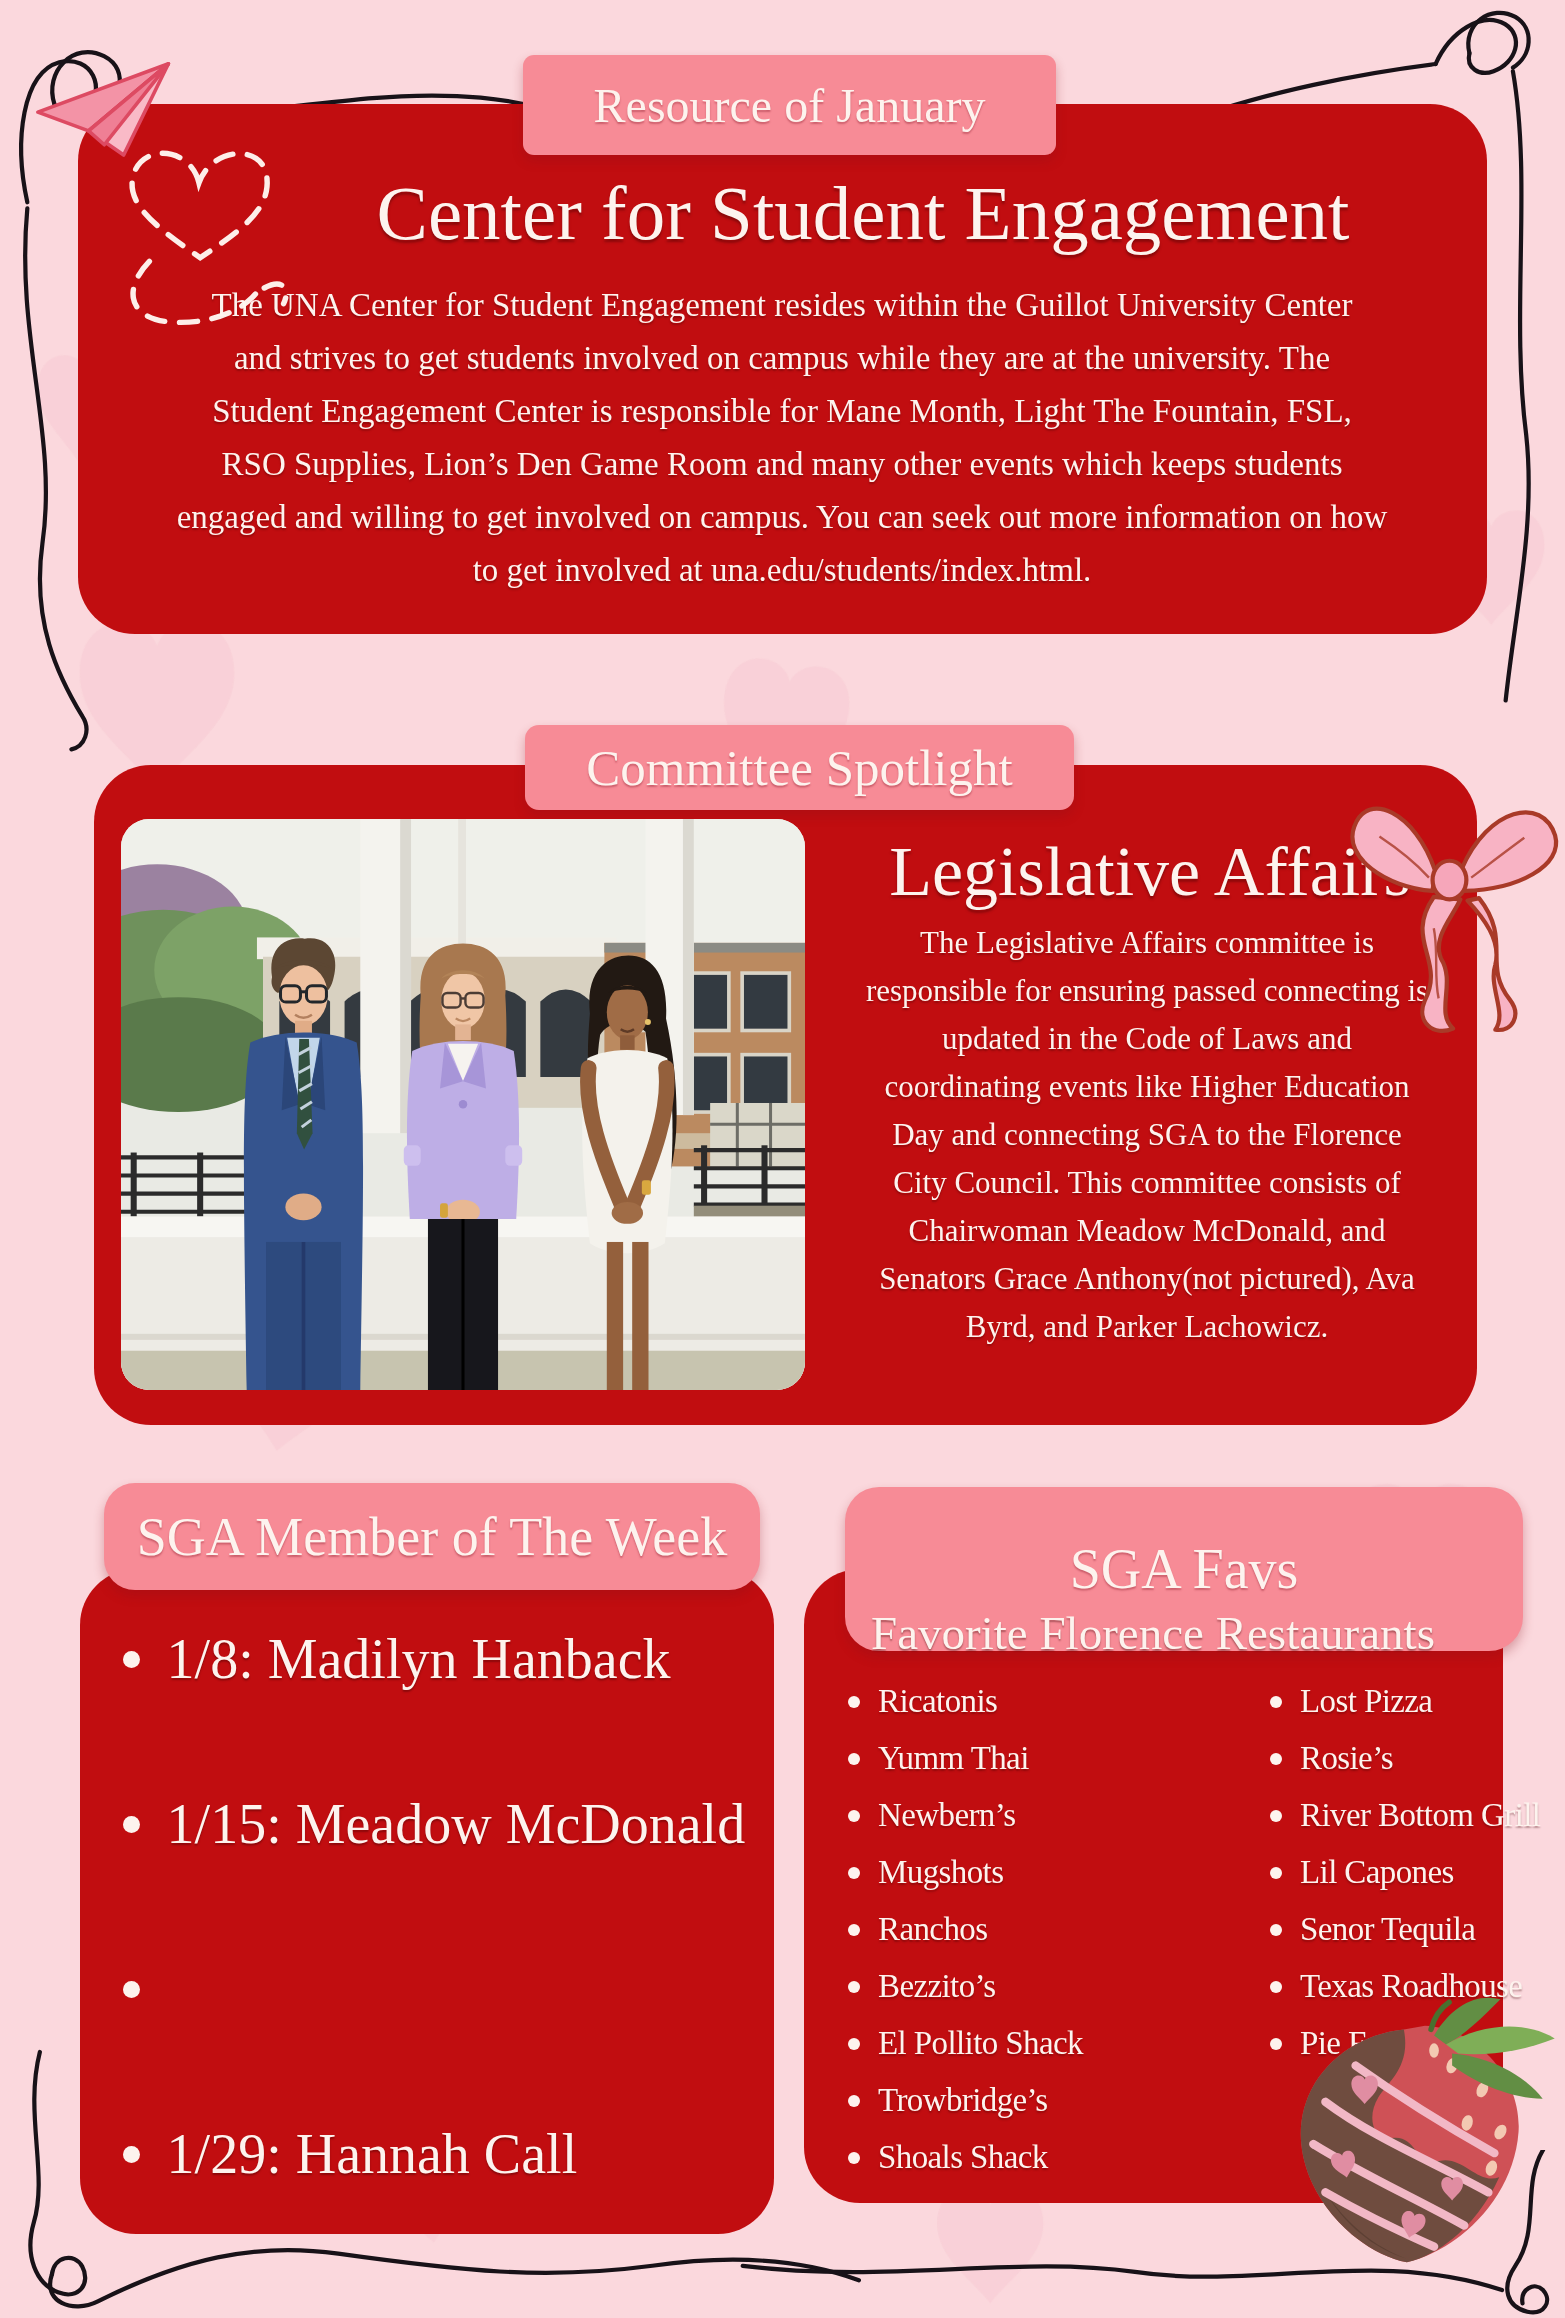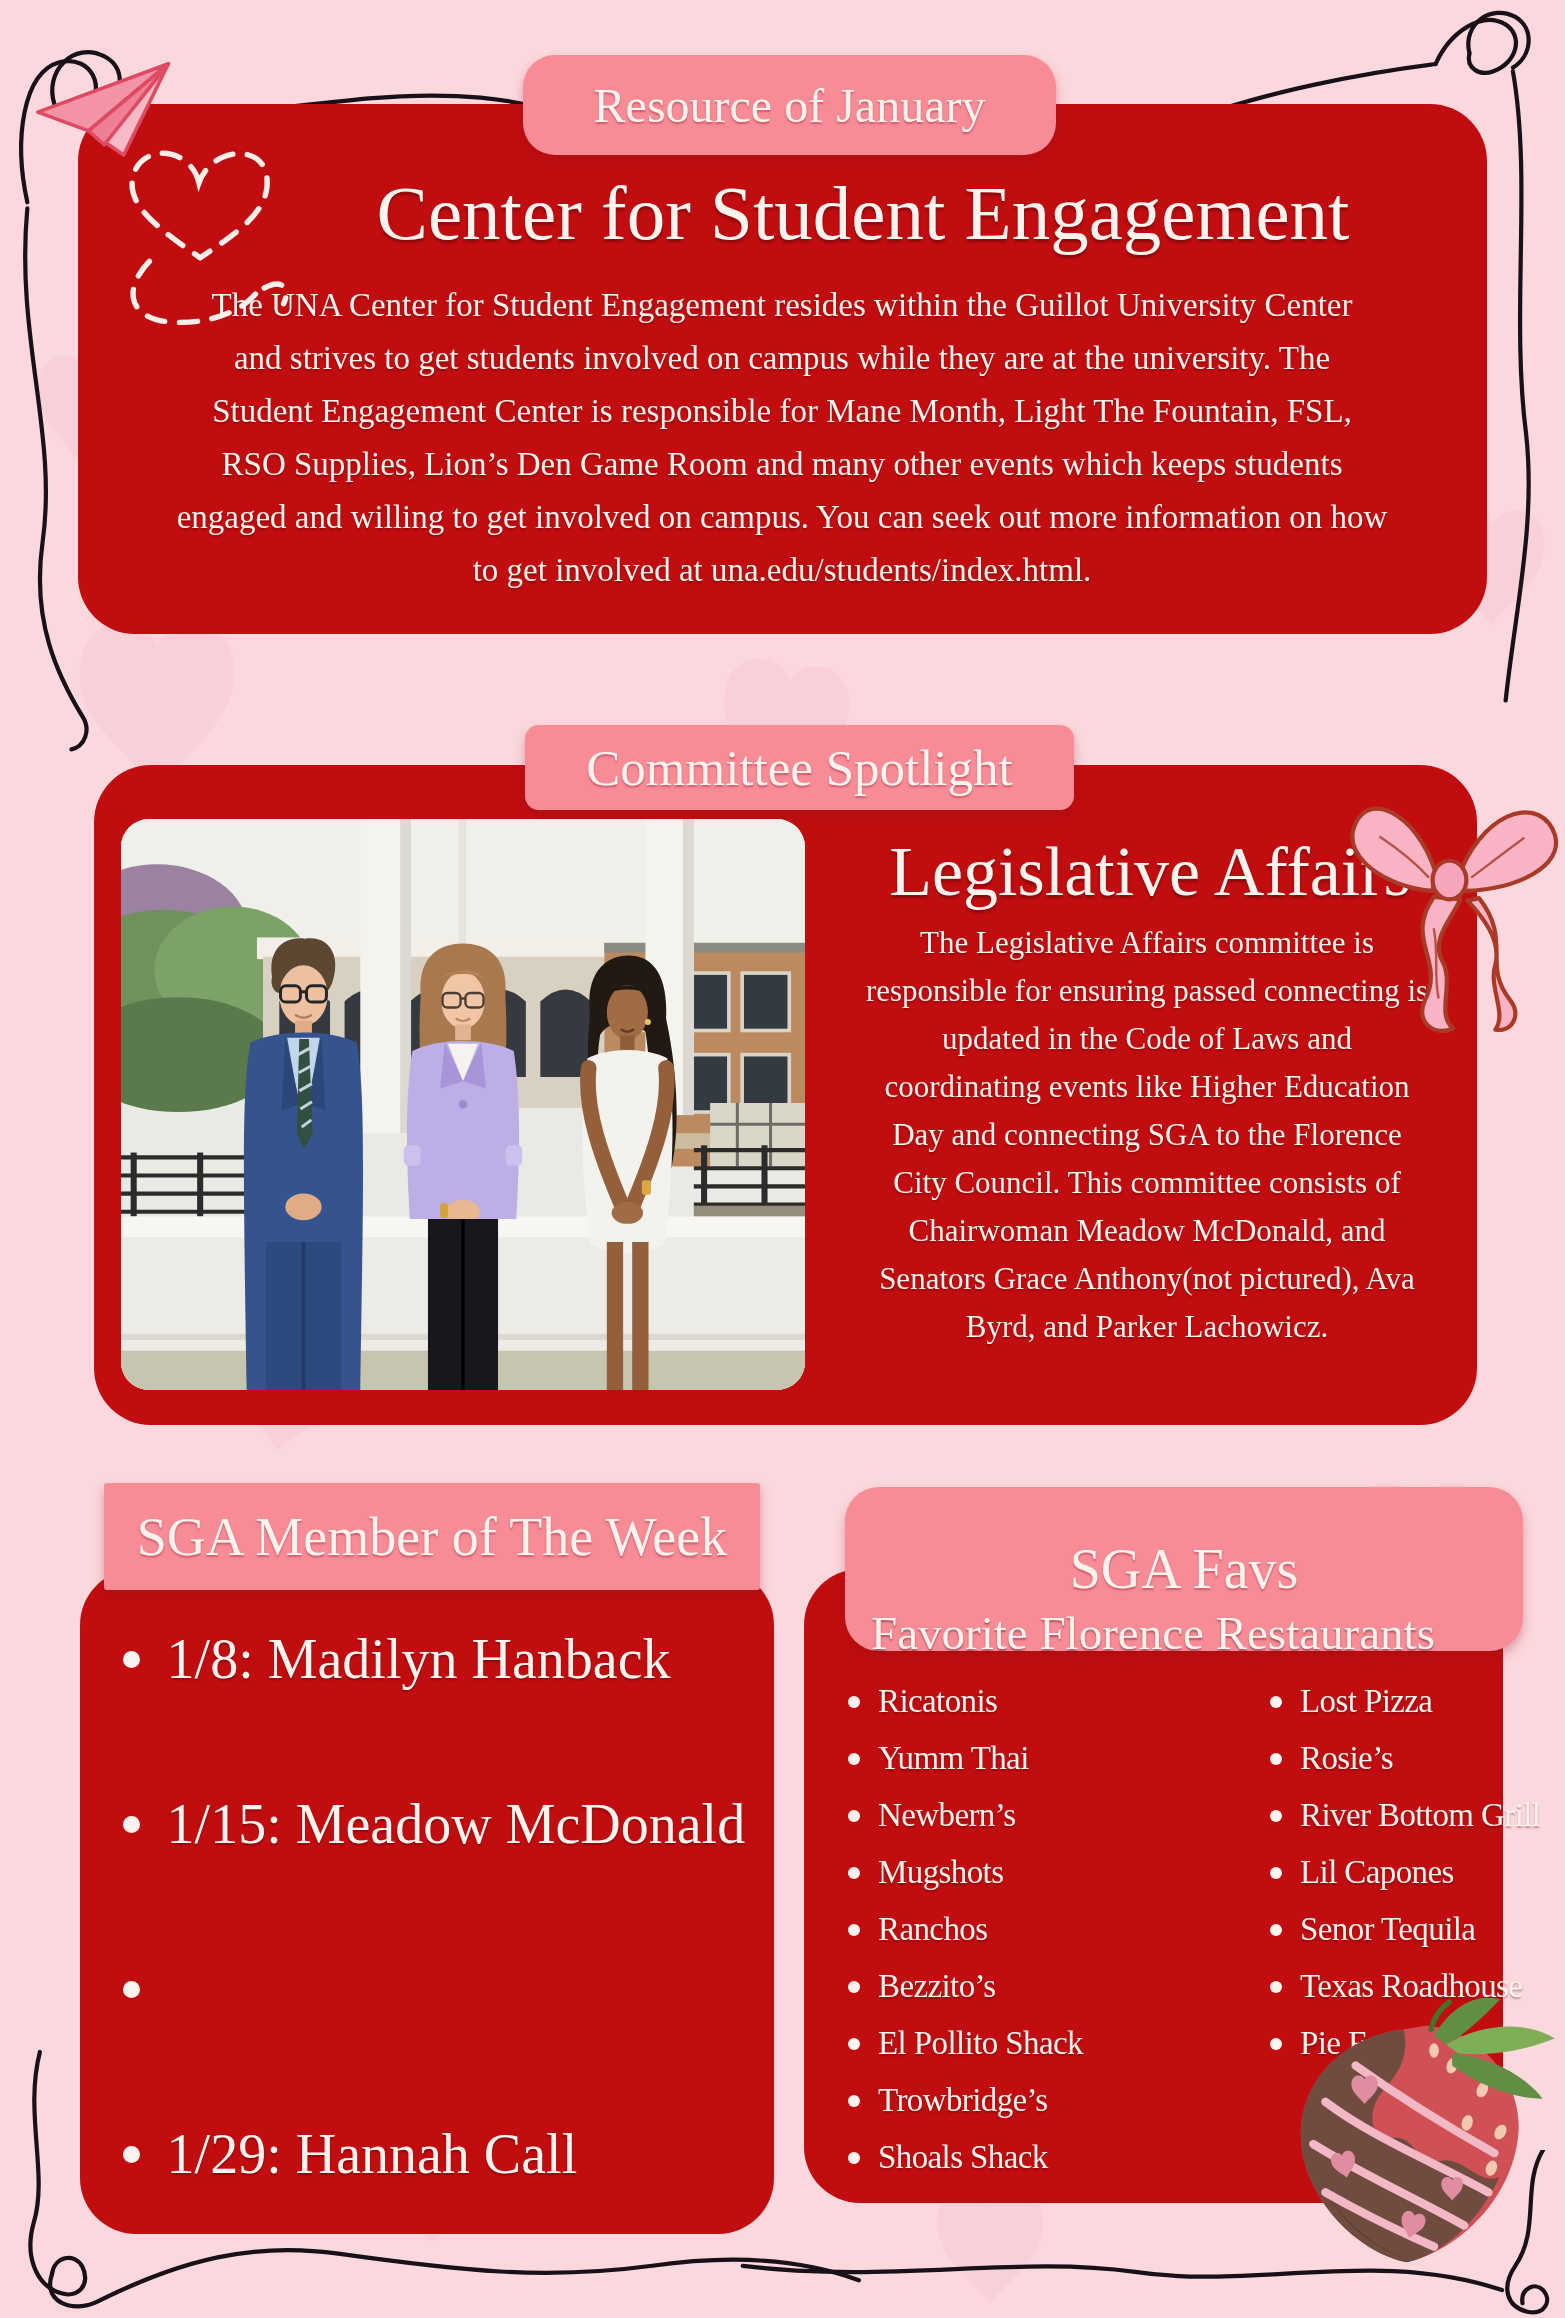--- a/index.html
+++ b/index.html
@@ -12,23 +12,23 @@
   html,body{margin:0;padding:0;background:var(--bg);}
   .page{position:relative;width:1565px;height:2319px;background:var(--bg);overflow:hidden;
         font-family:"Liberation Serif", serif;color:var(--cream);}
   svg{display:block;}
   .abs{position:absolute;}
 
   
   .card{position:absolute;background:var(--red);border-radius:57px;z-index:2;}
   .badge{position:absolute;background:var(--pink);color:var(--cream);display:flex;align-items:center;justify-content:center;
          z-index:3;box-shadow:0 6px 11px rgba(140,15,25,.30);text-shadow:0 2.4px 1.8px rgba(150,40,55,.45);}
-  .badge-resource{left:523px;top:55px;width:533px;height:100px;border-radius:32px;font-size:48px;}
+  .badge-resource{left:523px;top:55px;width:533px;height:100px;border-radius:11px;font-size:48px;}
   .badge-committee{left:525px;top:725px;width:549px;height:85px;border-radius:14px;font-size:51px;}
-  .badge-member{left:104px;top:1483px;width:656px;height:107px;border-radius:3px;font-size:54px;}
+  .badge-member{left:104px;top:1483px;width:656px;height:107px;border-radius:31px;font-size:54px;}
   .badge-favs{left:845px;top:1487px;width:678px;height:164px;border-radius:34px;font-size:56px;}
 
   .card-resource{left:78px;top:104px;width:1409px;height:530px;}
   .card-committee{left:94px;top:765px;width:1383px;height:660px;}
   .card-member{left:80px;top:1569px;width:694px;height:665px;border-radius:56px;}
   .card-favs{left:804px;top:1569px;width:699px;height:634px;border-radius:56px;}
 
   .main-title{position:absolute;left:199px;top:169px;width:1328px;text-align:center;font-size:77px;z-index:3;
               text-shadow:0 3px 2.4px rgba(60,0,0,.40);white-space:nowrap;}
   .resource-body{position:absolute;left:118px;top:279px;width:1328px;text-align:center;font-size:33px;line-height:53px;

